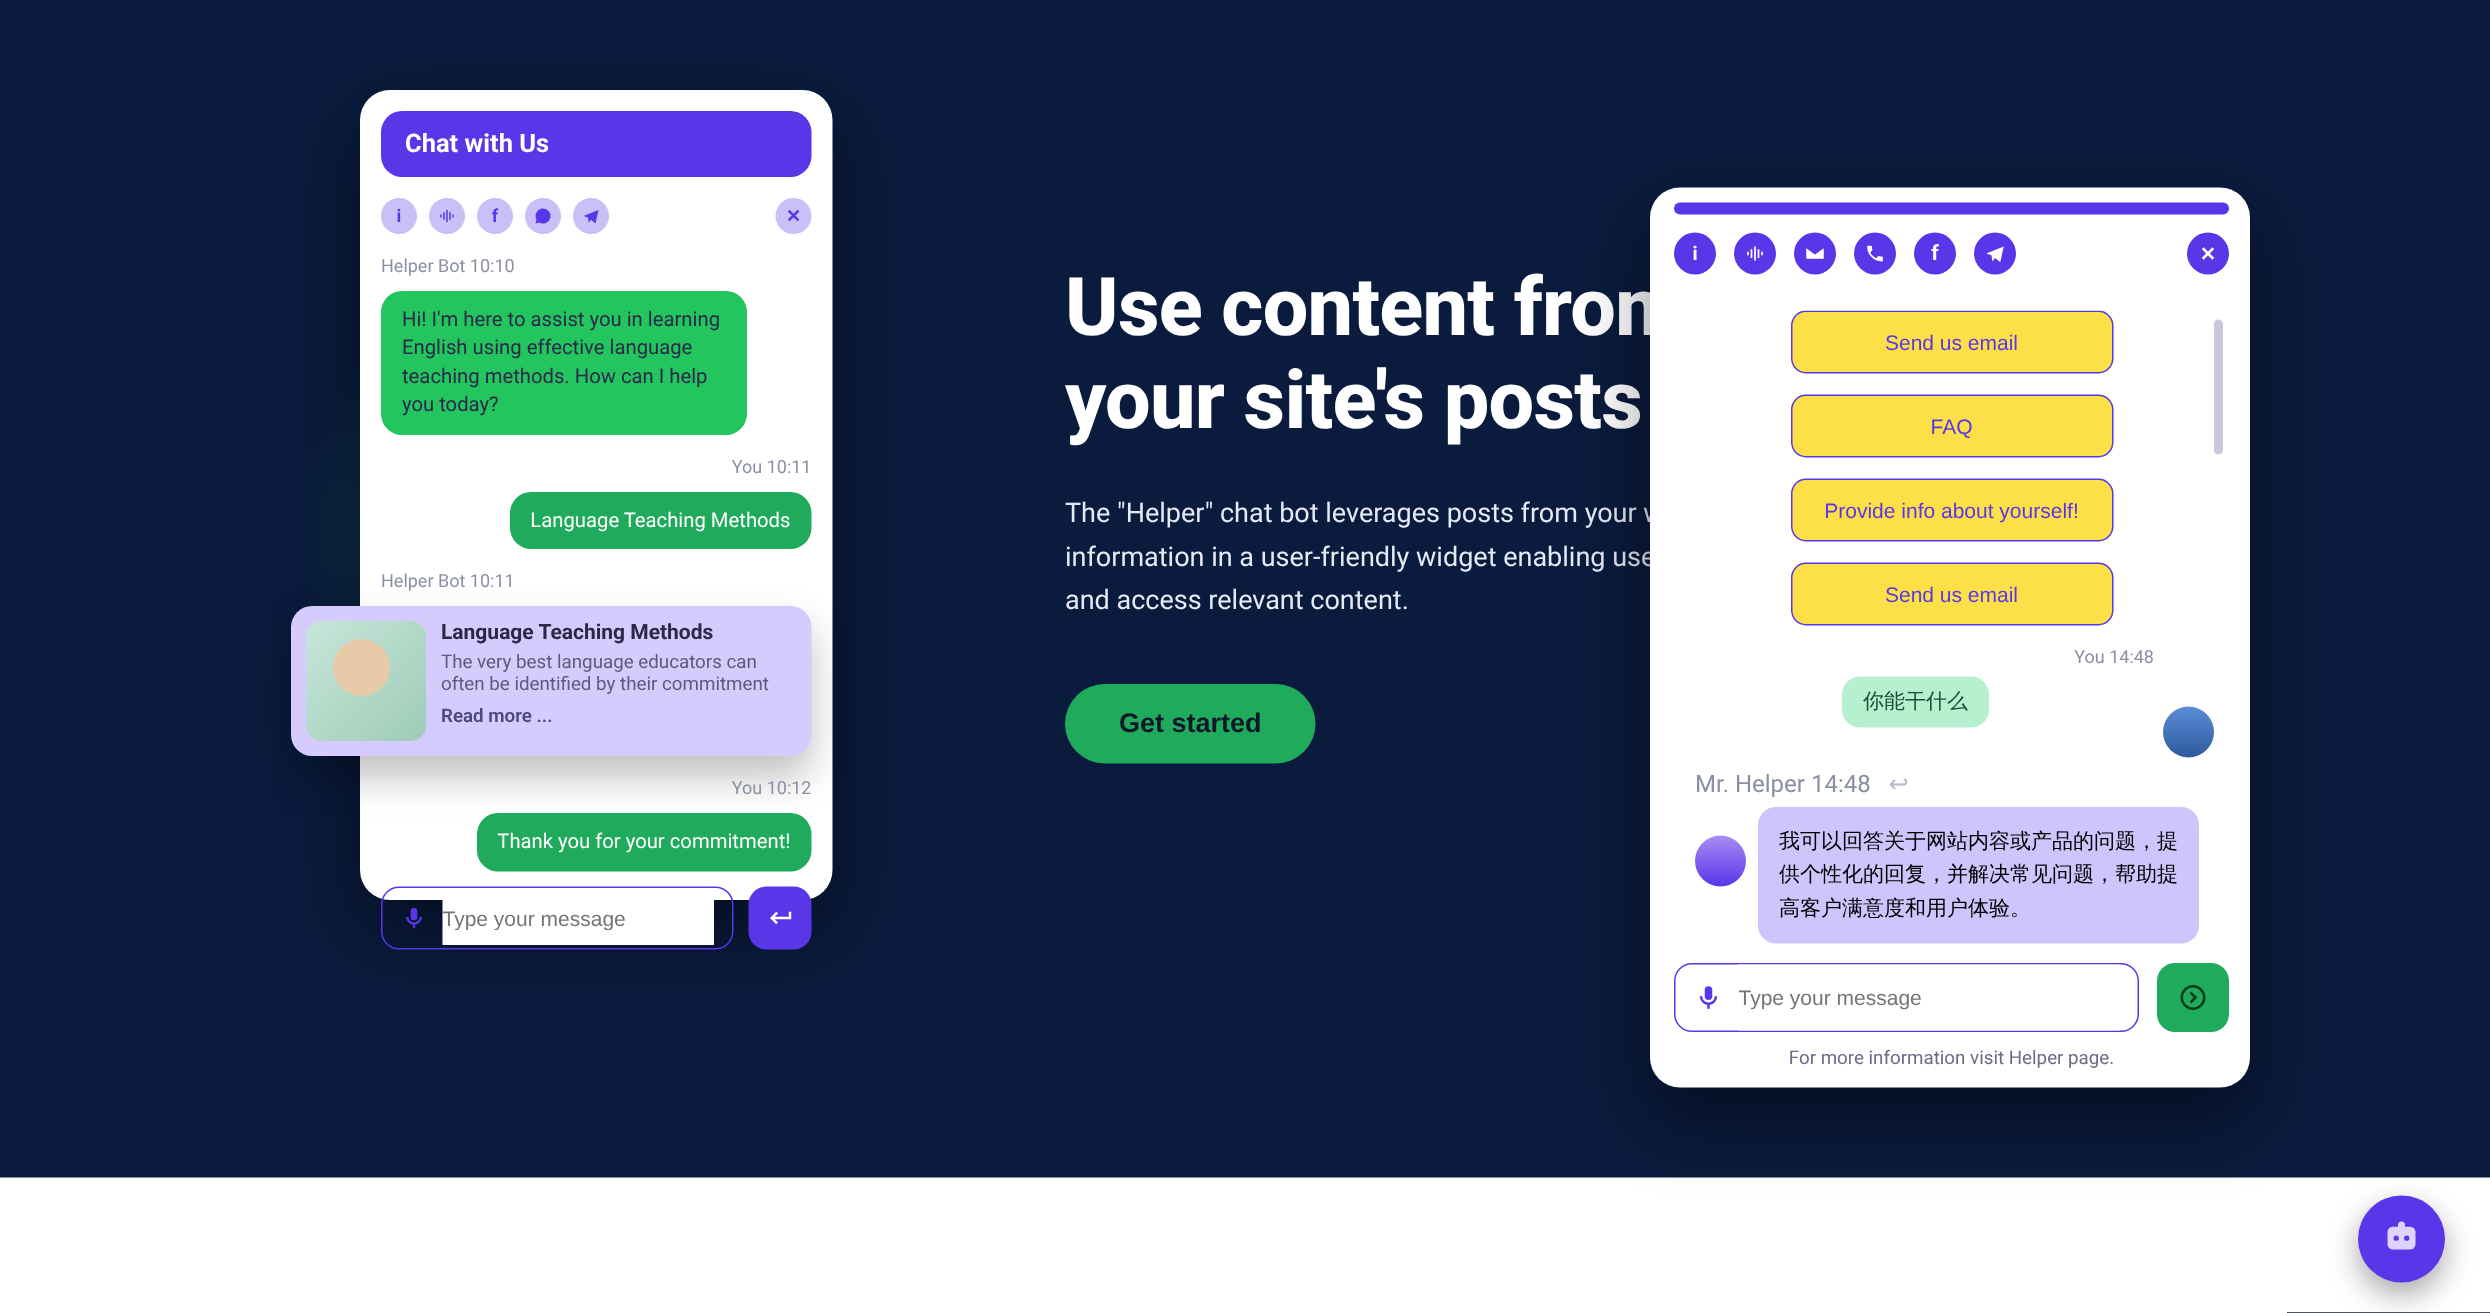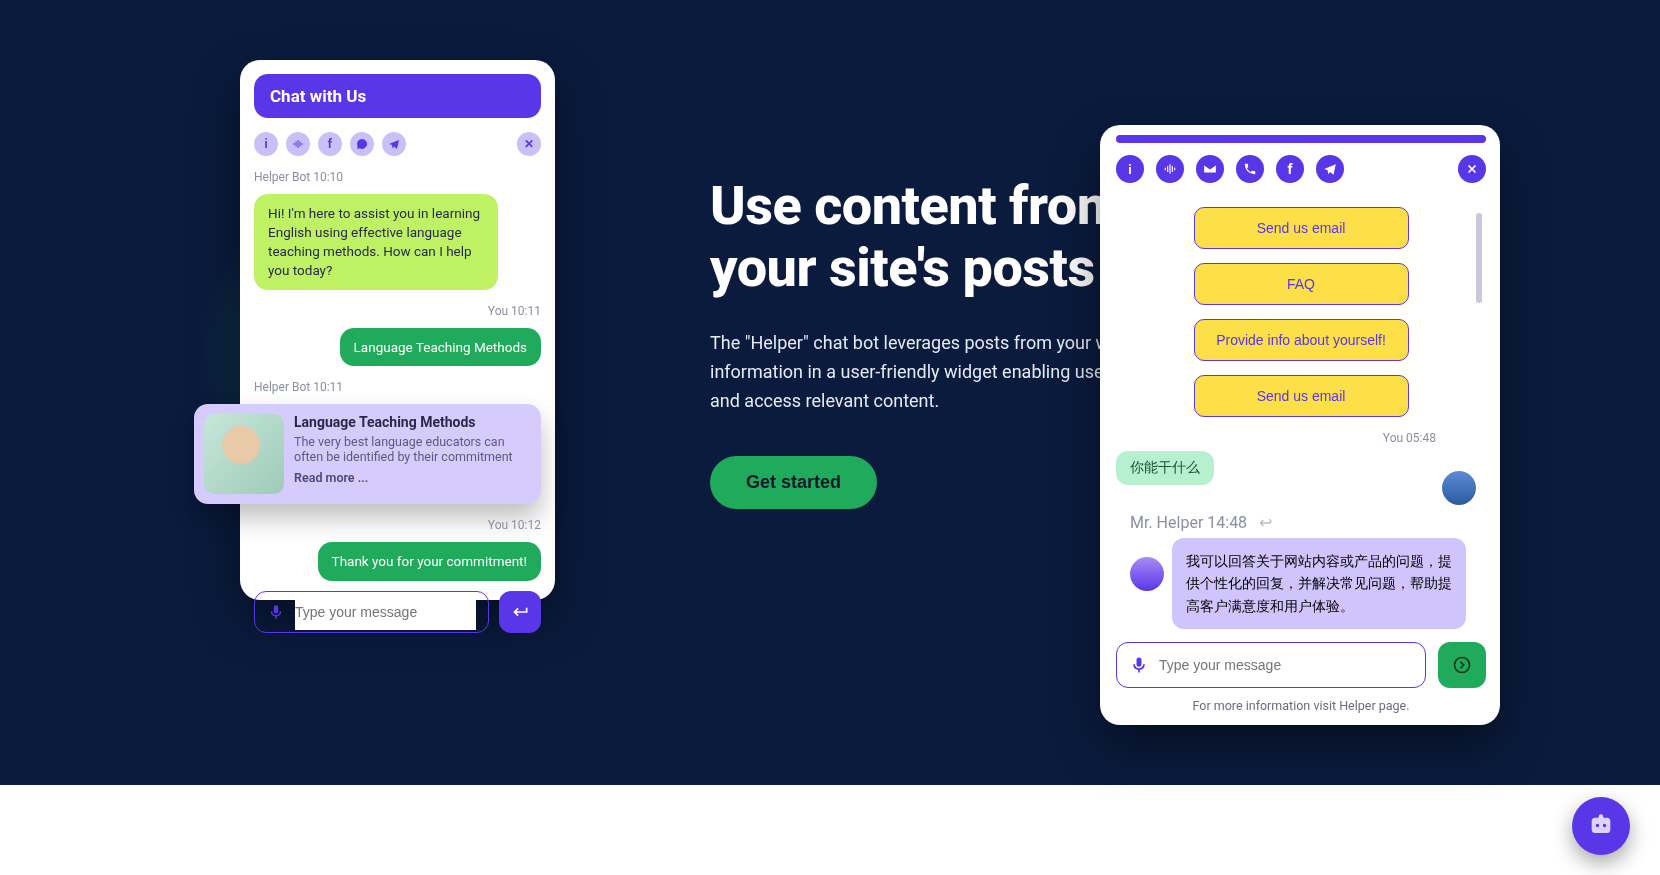--- a/index.html
+++ b/index.html
@@ -109,21 +109,21 @@
   margin-top: 4px;
 }
 .meta.right { text-align: right; }
 .bubble {
   max-width: 85%;
   padding: 10px 14px;
   border-radius: 14px;
   font-size: 13.5px;
   line-height: 1.4;
 }
-.bubble.bot { background: #bef264; color: #2a2a48; align-self: flex-start; }
+.bubble.bot { background: #22c55e; color: #2a2a48; align-self: flex-start; }
 .row-r { display:flex; justify-content:flex-end; }
 .bubble.user { background: #1fab5b; color: #fff; }
 .card-bubble {
   display: flex;
   gap: 10px;
   background: #d6cbfd;
   border-radius: 14px;
   padding: 10px;
   margin-left: -60px;
   width: calc(100% + 60px);
@@ -225,21 +225,21 @@
   background:#fde047;
   text-align:center;
   cursor:pointer;
 }
 .hp-meta-r {
   text-align:right;
   font-size:12px;
   color:#8a8fa3;
   margin: 10px 50px 6px 0;
 }
-.hp-user-row { display:flex; justify-content:flex-start; align-items:center; gap:10px; padding-right:48px; }
+.hp-user-row { display:flex; justify-content:center; align-items:center; gap:10px; padding-right:48px; }
 .hp-user-bubble {
   background: #b7f0cf;
   color:#1b4d34;
   padding: 8px 14px;
   border-radius: 12px;
   font-size:14px;
 }
 .avatar {
   width:34px;height:34px;border-radius:50%;
   background:linear-gradient(#5b8dd6,#2c5a9e);
@@ -409,21 +409,21 @@
       </span>
   </div>
 
   <div class="scroll-area">
     <div class="scrollbar-fake"></div>
     <button class="option-btn">Send us email</button>
     <button class="option-btn">FAQ</button>
     <button class="option-btn">Provide info about yourself!</button>
     <button class="option-btn">Send us email</button>
 
-    <div class="hp-meta-r">You 05:48</div>
+    <div class="hp-meta-r">You 14:48</div>
     <div class="hp-user-row">
       <div class="hp-user-bubble">你能干什么</div>
     </div>
     <div class="avatar user-av"></div>
 
     <div class="hp-bot-meta">
       <span>Mr. Helper</span>
       <span>14:48</span>
       <span class="reply">↩</span>
     </div>

